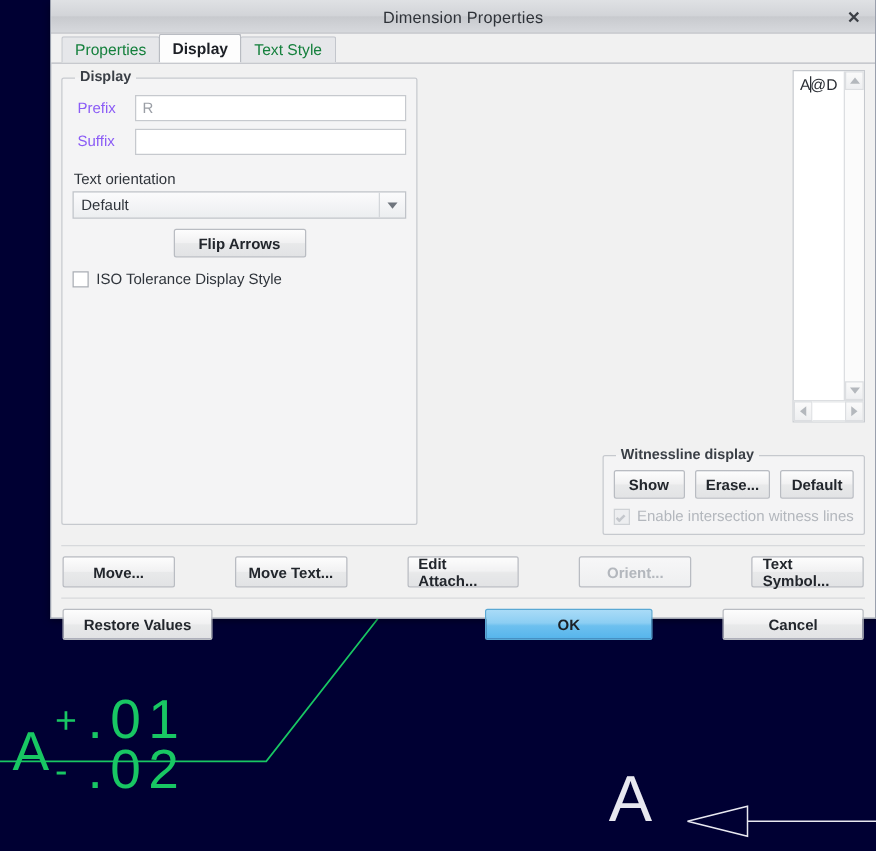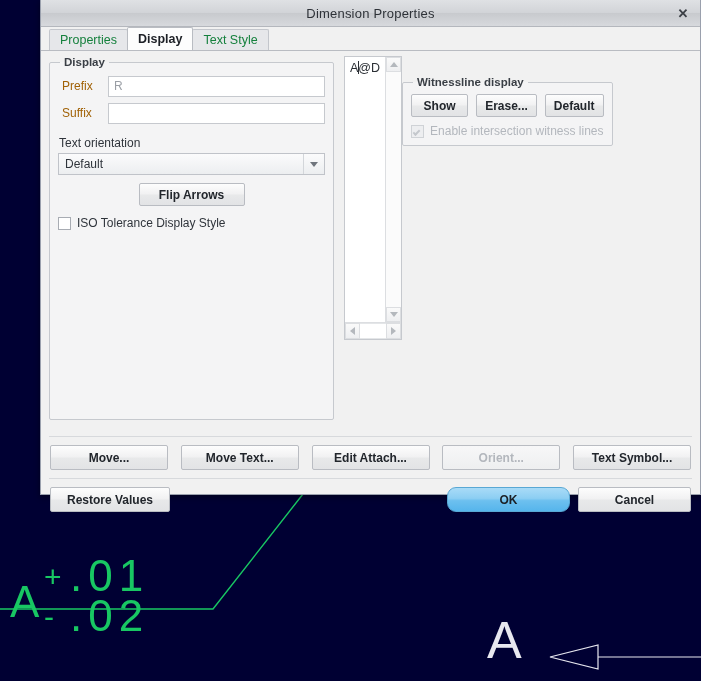--- a/index.html
+++ b/index.html
@@ -93,21 +93,21 @@
     gap:10px;
     height:372px;
   }
   .pane-left{
     width:285px;
     position:relative;
   }
   .pane-right{
     flex:1;
     position:relative;
-    display:flex;flex-direction:row;
+    display:flex;flex-direction:column;align-items:flex-end;
   }
 
   
   fieldset.group{
     margin:0;
     border:1px solid #c6c9ce;
     border-radius:2px;
     background:#f4f4f5;
     padding:4px 8px 8px 8px;
     box-sizing:border-box;
@@ -143,21 +143,21 @@
     content:"";position:absolute;
     left:2px;top:2px;width:5px;height:5px;
     border-radius:50%;background:#2e3238;
   }
   .radio-row .lbl{font-size:12px;color:#2f343b;}
   .radio-row.disabled .lbl{color:#b3b7bd;}
 
   .psfields{flex:1;padding-left:4px;}
   .ps-row{display:flex;align-items:center;height:24px;margin-bottom:3px;}
   .ps-row .ps-label{
-    width:46px;font-size:12px;color:#a16207;text-align:left;
+    width:46px;font-size:12px;color:#8b5cf6;text-align:left;
   }
   .ps-input{
     flex:1;height:21px;
     border:1px solid #c6c9ce;
     background:#ffffff;
     font-size:12px;
     color:#9a9ea5;
     padding:0 5px;
     box-sizing:border-box;
     line-height:19px;
@@ -282,28 +282,29 @@
 
   #witness-group{margin-top:20px;height:70px;}
   .wrow{display:flex;gap:8px;margin-top:2px;}
   .wrow .btn{flex:1;}
 
   
   .rowbar{
     display:flex;align-items:flex-start;
     margin-top:9px;
     padding:0 1px;
+    gap:48px;
   }
   .rowbar .btn{height:25px;}
   .sep-top{border-top:1px solid #d7d9dc;padding-top:8px;margin-top:8px;}
   #row-actions{justify-content:space-between;}
   #row-actions .btn{width:118px;}
   #row-confirm{justify-content:flex-start;}
   #restore-values{width:120px;}
-  #ok-button{width:123px;margin-left:auto;border-radius:9px;}
+  #ok-button{width:134px;margin-left:auto;}
   #cancel-button{width:113px;margin-left:8px;}
 </style>
 </head>
 <body>
 
 <div id="cad-canvas">
   <svg id="cad-svg" width="701" height="681" xmlns="http://www.w3.org/2000/svg">
 
     <g stroke="#18c763" stroke-width="1.4" fill="none">
       <path d="M 0 609 L 213 609 L 303 494"></path>

